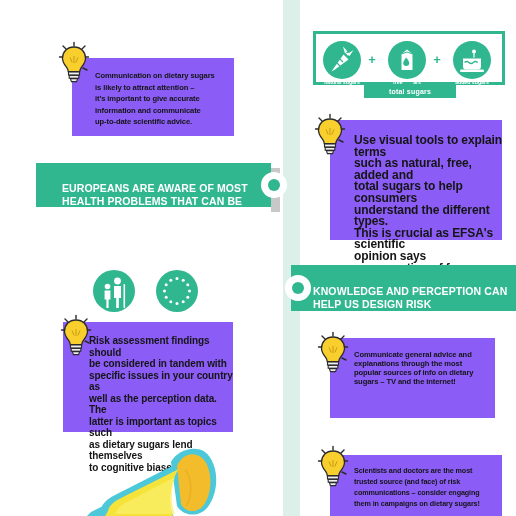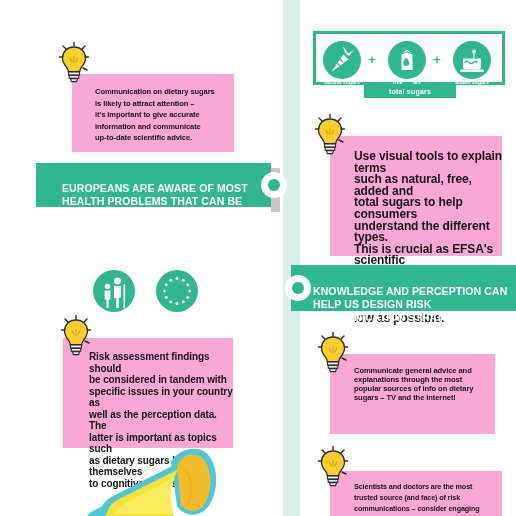--- a/index.html
+++ b/index.html
@@ -29,23 +29,22 @@
     left: 283px;
     top: 0;
     width: 17px;
     height: 516px;
     background: #ddefe9;
   }
 
   
   .tip-card {
     position: absolute;
-    background: #f9a8d4;
+    background: #8b5cf6;
     box-sizing: border-box;
-    margin-top: 16px;
   }
   .tip-card .tip-text {
     position: absolute;
     color: #151515;
     font-weight: bold;
     letter-spacing: -0.1px;
     white-space: pre-line;
   }
 
   

